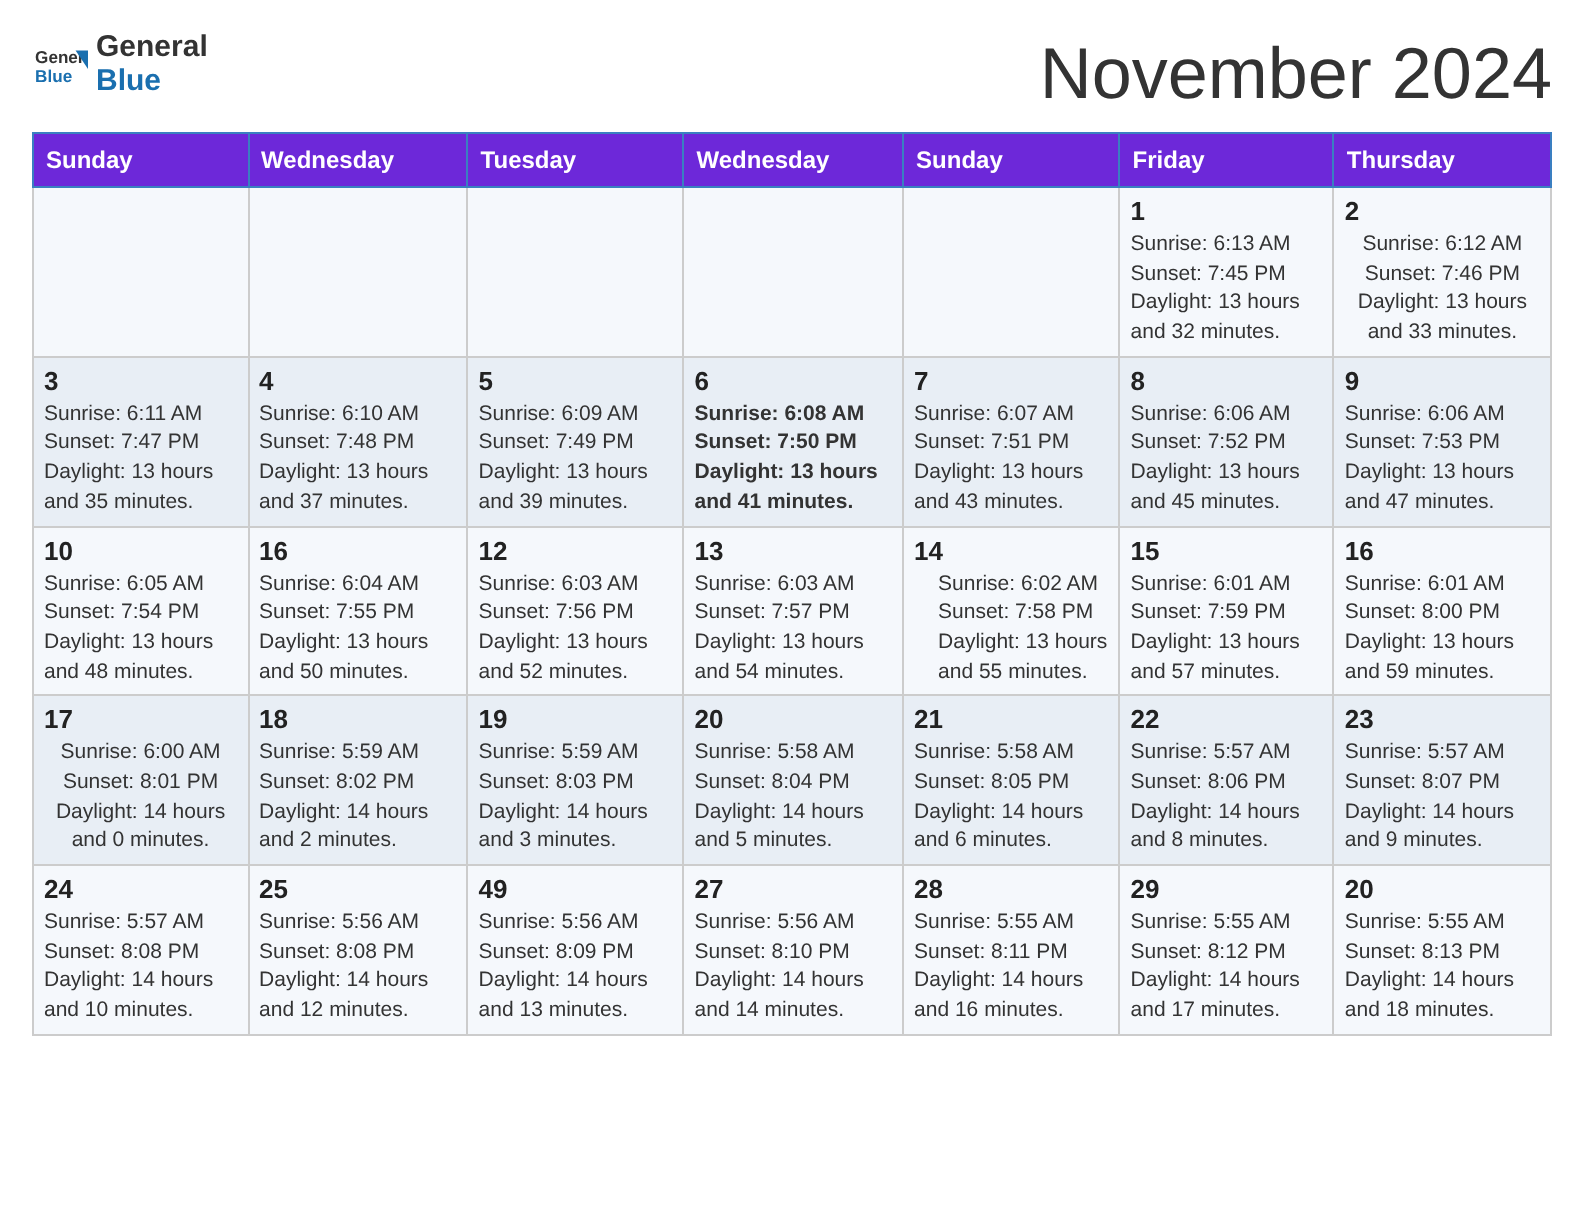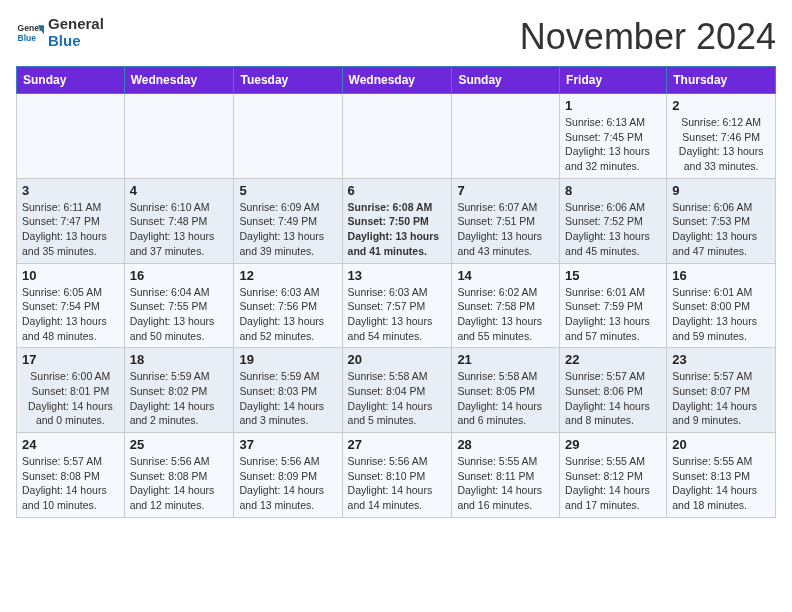--- a/index.html
+++ b/index.html
@@ -203,21 +203,21 @@
 Daylight: 13 hours and 52 minutes.</div>
         </td>
         <td>
           <div class="day-number">13</div>
           <div class="day-info" style="white-space: pre-line;">Sunrise: 6:03 AM
 Sunset: 7:57 PM
 Daylight: 13 hours and 54 minutes.</div>
         </td>
         <td>
           <div class="day-number">14</div>
-          <div class="day-info" style="white-space: pre-line;">Sunrise: 6:02 AM
+          <div class="day-info" style="white-space: pre-line; margin-left: 12px;">Sunrise: 6:02 AM
 Sunset: 7:58 PM
 Daylight: 13 hours and 55 minutes.</div>
         </td>
         <td>
           <div class="day-number">15</div>
           <div class="day-info" style="white-space: pre-line;">Sunrise: 6:01 AM
 Sunset: 7:59 PM
 Daylight: 13 hours and 57 minutes.</div>
         </td>
         <td>
@@ -278,21 +278,21 @@
 Sunset: 8:08 PM
 Daylight: 14 hours and 10 minutes.</div>
         </td>
         <td>
           <div class="day-number">25</div>
           <div class="day-info" style="white-space: pre-line;">Sunrise: 5:56 AM
 Sunset: 8:08 PM
 Daylight: 14 hours and 12 minutes.</div>
         </td>
         <td>
-          <div class="day-number">37</div>
+          <div class="day-number">49</div>
           <div class="day-info" style="white-space: pre-line;">Sunrise: 5:56 AM
 Sunset: 8:09 PM
 Daylight: 14 hours and 13 minutes.</div>
         </td>
         <td>
           <div class="day-number">27</div>
           <div class="day-info" style="white-space: pre-line;">Sunrise: 5:56 AM
 Sunset: 8:10 PM
 Daylight: 14 hours and 14 minutes.</div>
         </td>

